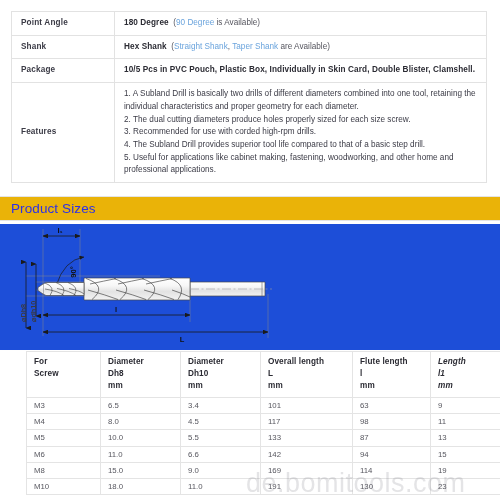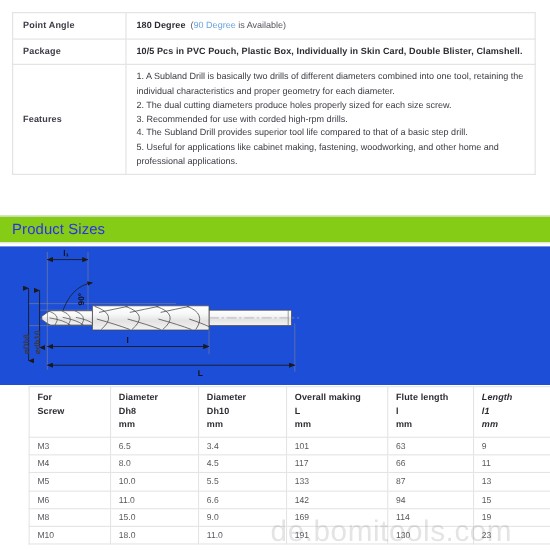--- a/index.html
+++ b/index.html
@@ -53,21 +53,21 @@
   .v-plain { color: #56565f; }
   .feat-line { display: block; white-space: nowrap; }
   .feat-line.wrap { white-space: normal; }
   td.feat-val { padding-top: 6px; padding-bottom: 6px; }
 
   
   .sizes-bar {
     position: absolute;
     left: 0; top: 196px;
     width: 500px; height: 25px;
-    background: #84cc16;
+    background: #eab308;
     border-top: 1px solid #e4e4e4;
     border-bottom: 1px solid #e4e4e4;
     text-align: right;
   }
   .sizes-bar .title {
     position: absolute;
     left: 11px; top: 4px;
     font-size: 13.5px;
     color: #2c30e8;
     letter-spacing: .1px;
@@ -138,20 +138,24 @@
 <body>
 
 <div id="page">
 
   <div class="spec-wrap">
     <table class="spec">
       <tbody>
         <tr>
           <td class="spec-key">Point Angle</td>
           <td class="spec-val"><span class="v-strong">180 Degree</span><span class="v-plain">&nbsp;&nbsp;</span><span class="v-plain">(</span><span class="v-link">90 Degree</span><span class="v-plain"> is Available)</span></td>
+        </tr>
+        <tr>
+          <td class="spec-key">Shank</td>
+          <td class="spec-val"><span class="v-strong">Hex Shank</span><span class="v-plain">&nbsp;&nbsp;</span><span class="v-plain">(</span><span class="v-link">Straight Shank</span><span class="v-plain">, </span><span class="v-link">Taper Shank</span><span class="v-plain"> are Available)</span></td>
         </tr>
         <tr>
           <td class="spec-key">Package</td>
           <td class="spec-val"><span class="v-strong">10/5 Pcs in PVC Pouch, Plastic Box, Individually in Skin Card, Double Blister, Clamshell.</span></td>
         </tr>
         <tr>
           <td class="spec-key">Features</td>
           <td class="spec-val feat-val">
             <span class="feat-line wrap">1. A Subland Drill is basically two drills of different diameters combined into one tool, retaining the individual characteristics and proper geometry for each diameter.</span>
             <span class="feat-line">2. The dual cutting diameters produce holes properly sized for each size screw.</span>
@@ -282,21 +286,21 @@
             <span class="hl">Diameter</span>
             <span class="hl">Dh8</span>
             <span class="hl">mm</span>
           </th>
           <th class="c2">
             <span class="hl">Diameter</span>
             <span class="hl">Dh10</span>
             <span class="hl">mm</span>
           </th>
           <th class="c3">
-            <span class="hl">Overall making</span>
+            <span class="hl">Overall length</span>
             <span class="hl">L</span>
             <span class="hl">mm</span>
           </th>
           <th class="c4">
             <span class="hl">Flute length</span>
             <span class="hl">l</span>
             <span class="hl">mm</span>
           </th>
           <th class="c5">
             <span class="hl">Length</span>
@@ -312,21 +316,21 @@
           <td>3.4</td>
           <td>101</td>
           <td>63</td>
           <td>9</td>
         </tr>
         <tr>
           <td>M4</td>
           <td>8.0</td>
           <td>4.5</td>
           <td>117</td>
-          <td>66</td>
+          <td>98</td>
           <td>11</td>
         </tr>
         <tr>
           <td>M5</td>
           <td>10.0</td>
           <td>5.5</td>
           <td>133</td>
           <td>87</td>
           <td>13</td>
         </tr>

